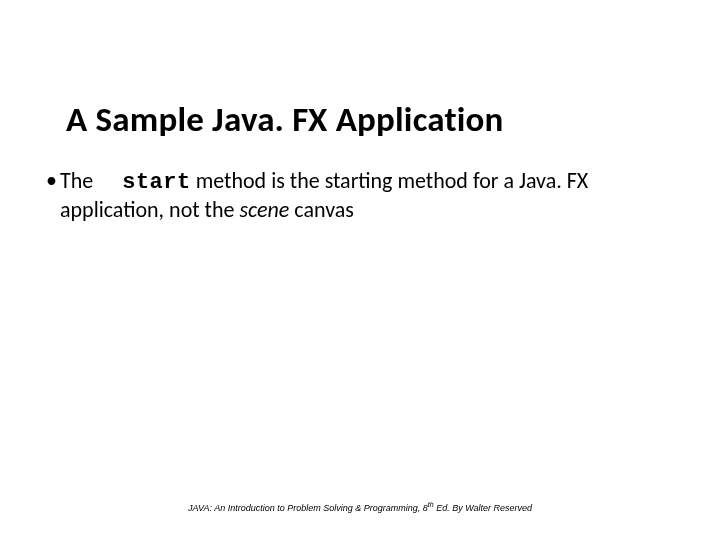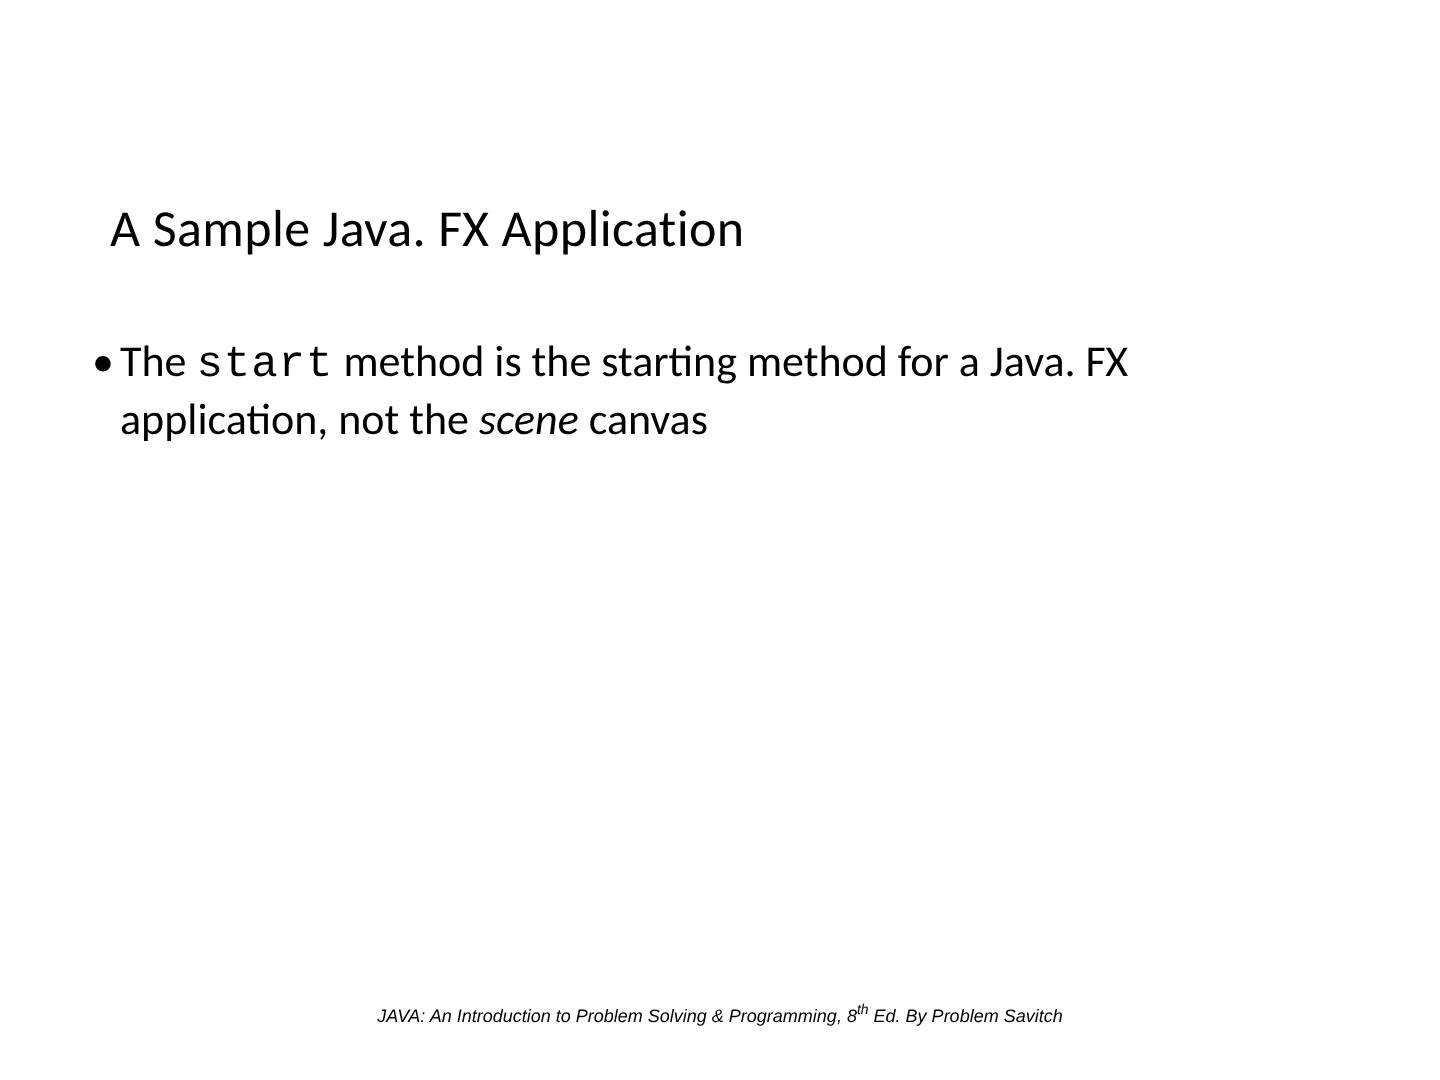--- a/index.html
+++ b/index.html
@@ -14,23 +14,23 @@
   }
   .slide {
     position: relative;
     width: 720px;
     height: 540px;
     box-sizing: border-box;
   }
   .title {
     position: absolute;
     top: 98px;
-    left: 55px;
-    font-size: 26px;
-    font-weight: 400;
+    left: 66px;
+    font-size: 35px;
+    font-weight: 700;
     letter-spacing: 0.2px;
   }
   .body {
     position: absolute;
     top: 168px;
     left: 46px;
     right: 60px;
     font-size: 22px;
     line-height: 1.22;
   }
@@ -48,22 +48,23 @@
     content: "•";
     position: absolute;
     left: 0;
     top: 0;
   }
   .body li .text {
     display: inline;
   }
   .mono {
     font-family: "Courier New", Courier, monospace;
-    font-weight: 400;
+    font-weight: 700;
     letter-spacing: 0.5px;
+    margin-left: 24px;
   }
   .ital {
     font-style: italic;
   }
   .footer {
     position: absolute;
     bottom: 26px;
     left: 0;
     width: 720px;
     text-align: center;
@@ -88,17 +89,17 @@
       <li>
         <span class="text">
           <span>The </span><span class="mono">start</span><span> method is the starting method for a Java. FX application, not the </span><span class="ital">scene</span><span> canvas</span>
         </span>
       </li>
     </ul>
   </div>
 
   <div class="footer">
     <span class="line">
-      <span>JAVA: An Introduction to Problem Solving &amp; Programming, 8</span><span class="sup">th</span><span> Ed. By Problem Savitch</span>
+      <span>JAVA: An Introduction to Problem Solving &amp; Programming, 8</span><span class="sup">th</span><span> Ed. By Walter Reserved</span>
     </span>
   </div>
 
 </div>
 
 </body></html>

